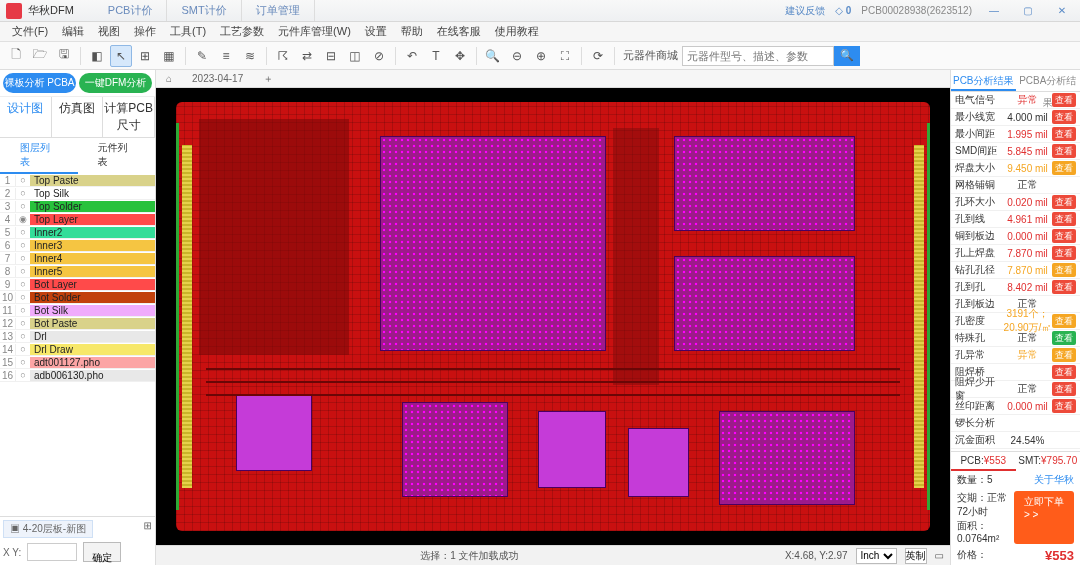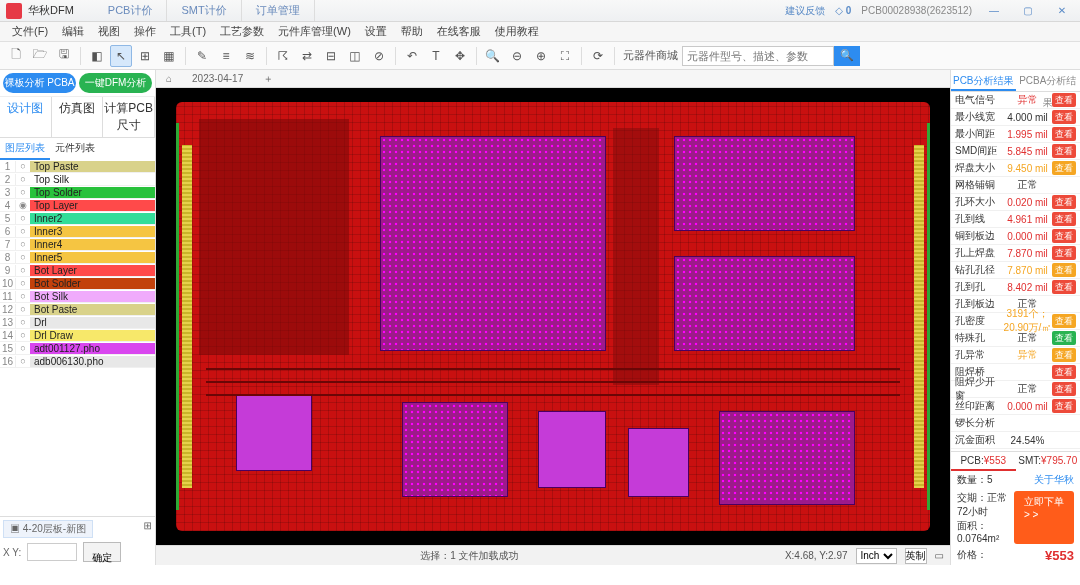--- a/index.html
+++ b/index.html
@@ -26,21 +26,21 @@
 .mainrow { display: flex; height: 495px; }
 .leftpanel { width: 156px; background: #fff; border-right: 1px solid #ddd; display: flex; flex-direction: column; }
 .leftpanel .btnrow { display: flex; gap: 3px; padding: 3px; border-bottom: 1px solid #eee; }
 .leftpanel .pillbtn { flex: 1; height: 20px; border-radius: 10px; font-size: 10px; color: #fff; display: flex; align-items: center; justify-content: center; cursor: pointer; }
 .leftpanel .p-blue { background: #2d8cf0; }
 .leftpanel .p-green { background: #29b352; }
 .leftpanel .tabrow { display: flex; border-bottom: 1px solid #ddd; }
 .leftpanel .tabrow .lt { flex: 1; text-align: center; padding: 3px 0; font-size: 12px; border-right: 1px solid #ddd; cursor: pointer; }
 .leftpanel .tabrow .lt.act { background: #fff; color: #2d8cf0; }
 .leftpanel .subtab { display: flex; font-size: 10px; }
-.leftpanel .subtab span { padding: 3px 5px; cursor: pointer; }
+.leftpanel .subtab span { padding: 3px 20px; cursor: pointer; }
 .leftpanel .subtab .act { color: #2d8cf0; border-bottom: 2px solid #2d8cf0; }
 .layerlist { flex: 1; overflow: auto; }
 .layerlist .lrow { display: flex; align-items: center; height: 13px; border-bottom: 1px solid #f0f0f0; font-size: 10px; }
 .layerlist .lrow .idx { width: 16px; text-align: center; color: #888; border-right: 1px solid #eee; }
 .layerlist .lrow .vis { width: 14px; text-align: center; color: #888; font-size: 9px; }
 .layerlist .lrow .swatch { flex: 1; height: 11px; color: #222; padding-left: 4px; display: flex; align-items: center; }
 .leftpanel .foot { padding: 3px; border-top: 1px solid #ddd; font-size: 10px; color: #666; }
 .leftpanel .foot .tag { background: #eef3fb; border: 1px solid #cfe0f5; padding: 1px 6px; display: inline-block; }
 .bottomrow { display: flex; align-items: center; gap: 6px; margin-top: 4px; }
 .bottomrow input { width: 50px; height: 18px; border: 1px solid #ccc; font-size: 10px; }
@@ -234,21 +234,21 @@
           <span class="swatch" style="background:#e8e8e8">Drl</span>
         </div>
         <div class="lrow">
           <span class="idx">14</span>
           <span class="vis">○</span>
           <span class="swatch" style="background:#f7e86a">Drl Draw</span>
         </div>
         <div class="lrow">
           <span class="idx">15</span>
           <span class="vis">○</span>
-          <span class="swatch" style="background:#d946ef">adt001127.pho</span>
+          <span class="swatch" style="background:#fca5a5">adt001127.pho</span>
         </div>
         <div class="lrow">
           <span class="idx">16</span>
           <span class="vis">○</span>
           <span class="swatch" style="background:#e8e8e8">adb006130.pho</span>
         </div>
       </div>
     <div class="foot">
       <span class="tag">▣ <span>4-20层板-新图</span></span>
       <span style="float:right;cursor:pointer">⊞</span>

